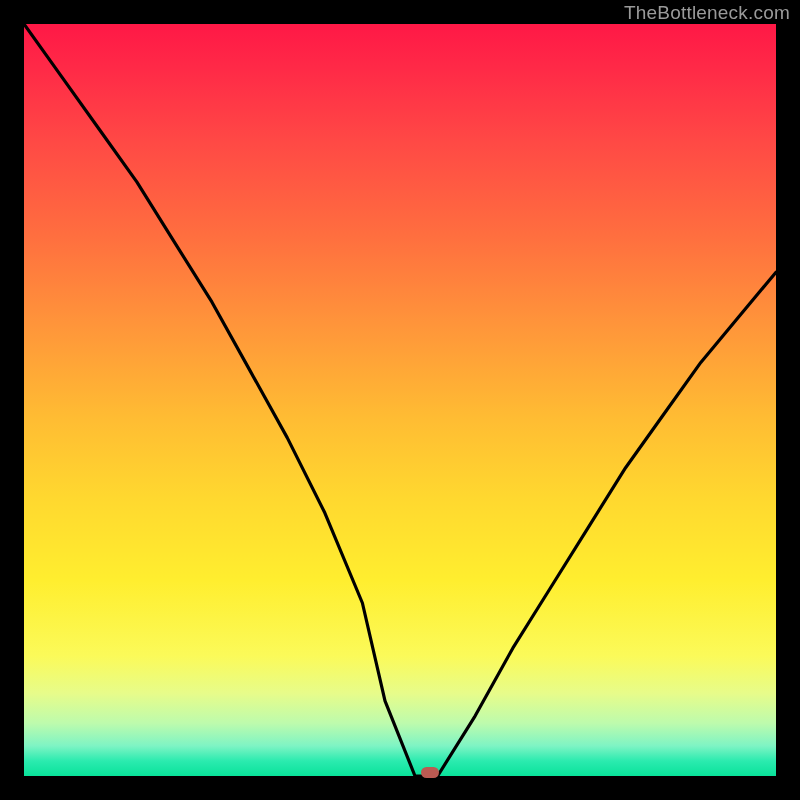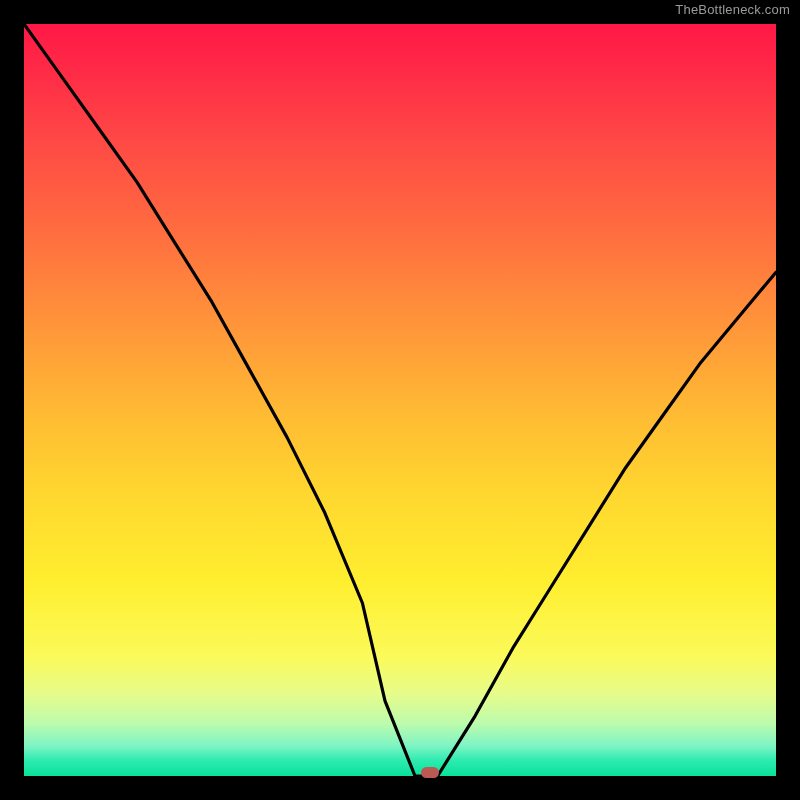--- a/index.html
+++ b/index.html
@@ -40,21 +40,21 @@
       #7ef4c4 96%,
       #2bebaf 98%,
       #09e29a 100%
     );
   }
   .branding {
     position: absolute;
     top: 2px;
     right: 10px;
     color: #9a9a9a;
-    font-size: 13px;
+    font-size: 19px;
     letter-spacing: 0.2px;
   }
   svg.curve {
     position: absolute;
     top: 0;
     left: 0;
     width: 752px;
     height: 752px;
   }
   .marker {

